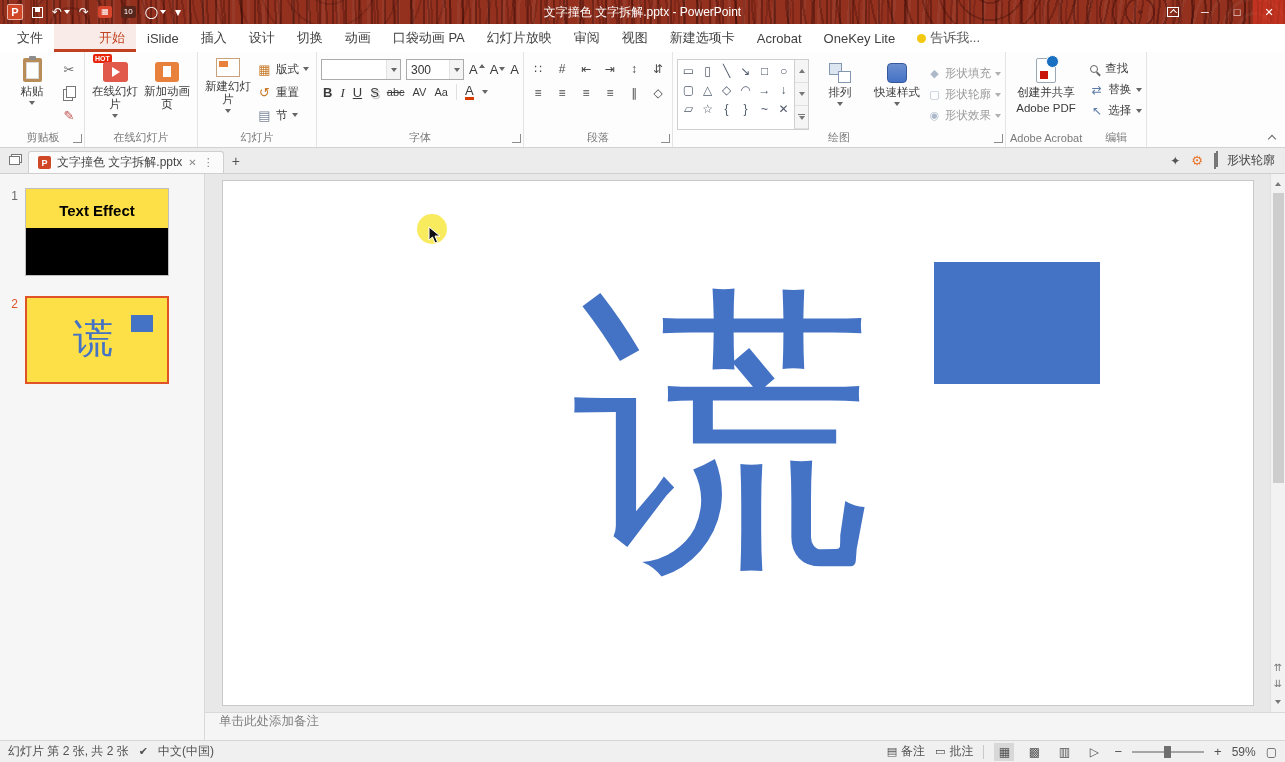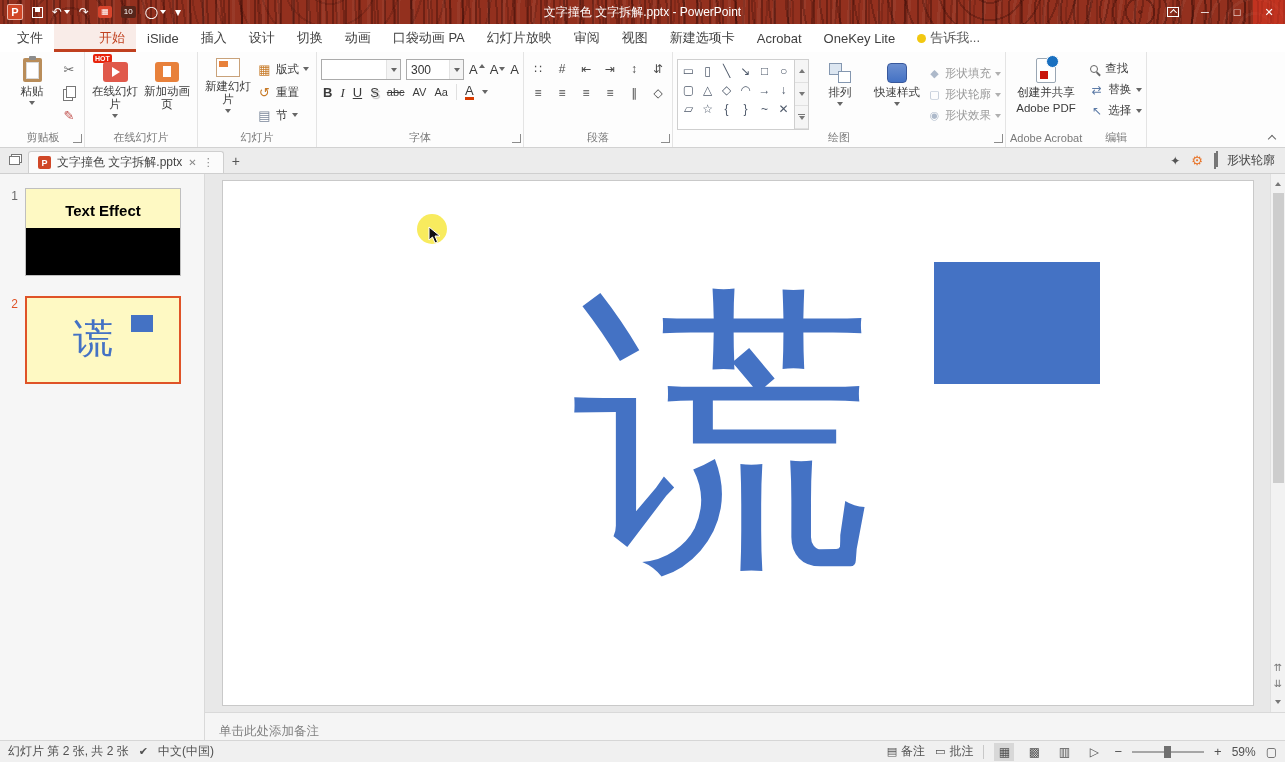--- a/index.html
+++ b/index.html
@@ -148,21 +148,21 @@
   .dtab-add { width:24px; display:flex; align-items:center; justify-content:center; font-size:14px; color:#555; cursor:pointer; }
   .dtabs-right { margin-left:auto; display:flex; align-items:center; gap:11px; padding-right:10px; }
   .gear { color:#e8752a; font-size:13px; }
   .plug1 { color:#555; font-size:12px; }
 
   
   .mainrow { flex:1; display:flex; min-height:0; }
   .slides-panel { width:205px; flex:0 0 205px; background:#f6f6f6; border-right:1px solid #d9d9d9; padding-top:14px; }
   .thumb-row { display:flex; gap:7px; padding-left:6px; margin-bottom:20px; }
   .thumb-num { width:12px; font-size:12px; color:#6a6a6a; padding-top:1px; text-align:right; }
-  .thumb { width:156px; height:88px; background:#fef9c3; border:1px solid #bfbfbf; position:relative; overflow:hidden; cursor:pointer; }
+  .thumb { width:144px; height:88px; background:#fde047; border:1px solid #bfbfbf; position:relative; overflow:hidden; cursor:pointer; }
   .thumb-row.selected .thumb { border:2px solid #df5327; }
   .thumb-row.selected .thumb-num { color:#df5327; }
   .t1-text { position:absolute; top:13px; left:0; right:0; text-align:center; font-weight:bold; font-size:15px; color:#000; }
   .t1-black { position:absolute; left:0; right:0; bottom:0; height:47px; background:#000; }
   .t2-char { position:absolute; left:46px; top:20px; font-size:40px; line-height:1; color:#4472c4; }
   .t2-rect { position:absolute; left:104px; top:17px; width:22px; height:17px; background:#4472c4; }
 
   .canvas-col { flex:1; display:flex; flex-direction:column; min-width:0; }
   .canvas { flex:1; background:#e8e8e8; display:flex; min-height:0; }
   .slide-area { flex:1; display:flex; justify-content:center; align-items:flex-start; position:relative; overflow:hidden; }
@@ -171,21 +171,21 @@
   .blue-rect { position:absolute; left:711px; top:81px; width:166px; height:122px; background:#4472c4; }
   .click-highlight { position:absolute; left:194px; top:33px; width:30px; height:30px; border-radius:50%; background:rgba(247,233,77,.9); }
   .cursor-arrow { position:absolute; left:11px; top:12px; }
 
   .v-scroll { width:15px; flex:0 0 15px; background:#f2f2f2; border-left:1px solid #e0e0e0; display:flex; flex-direction:column; align-items:center; padding:3px 0; }
   .vs-btn { height:14px; display:flex; align-items:center; justify-content:center; cursor:pointer; }
   .v-thumb { width:11px; height:290px; background:#cdcdcd; margin-top:2px; cursor:pointer; }
   .vs-bottom { margin-top:auto; display:flex; flex-direction:column; align-items:center; gap:6px; }
   .dbl { color:#777; font-size:10px; line-height:1; cursor:pointer; }
 
-  .notes { height:28px; flex:0 0 28px; background:#f5f5f5; border-top:1px solid #d9d9d9; display:flex; align-items:flex-end; padding-left:14px; font-size:12.5px; color:#808080; }
+  .notes { height:28px; flex:0 0 28px; background:#f5f5f5; border-top:1px solid #d9d9d9; display:flex; align-items:flex-start; padding-left:14px; font-size:12.5px; color:#808080; }
 
   
   .statusbar { height:22px; flex:0 0 22px; background:#f0f0f0; border-top:1px solid #d6d6d6; display:flex; align-items:center; font-size:12px; color:#515151; padding:0 8px; gap:10px; }
   .sb-icon { font-size:11px; color:#515151; }
   .sb-right { margin-left:auto; display:flex; align-items:center; gap:10px; }
   .sb-item { display:flex; align-items:center; gap:4px; cursor:pointer; }
   .sb-div { width:1px; height:14px; background:#c8c8c8; }
   .viewbtn { width:20px; height:18px; display:flex; align-items:center; justify-content:center; font-size:12px; cursor:pointer; }
   .viewbtn.active { background:#d8d8d8; }
   .zoom-slider { width:72px; height:18px; position:relative; cursor:pointer; }

